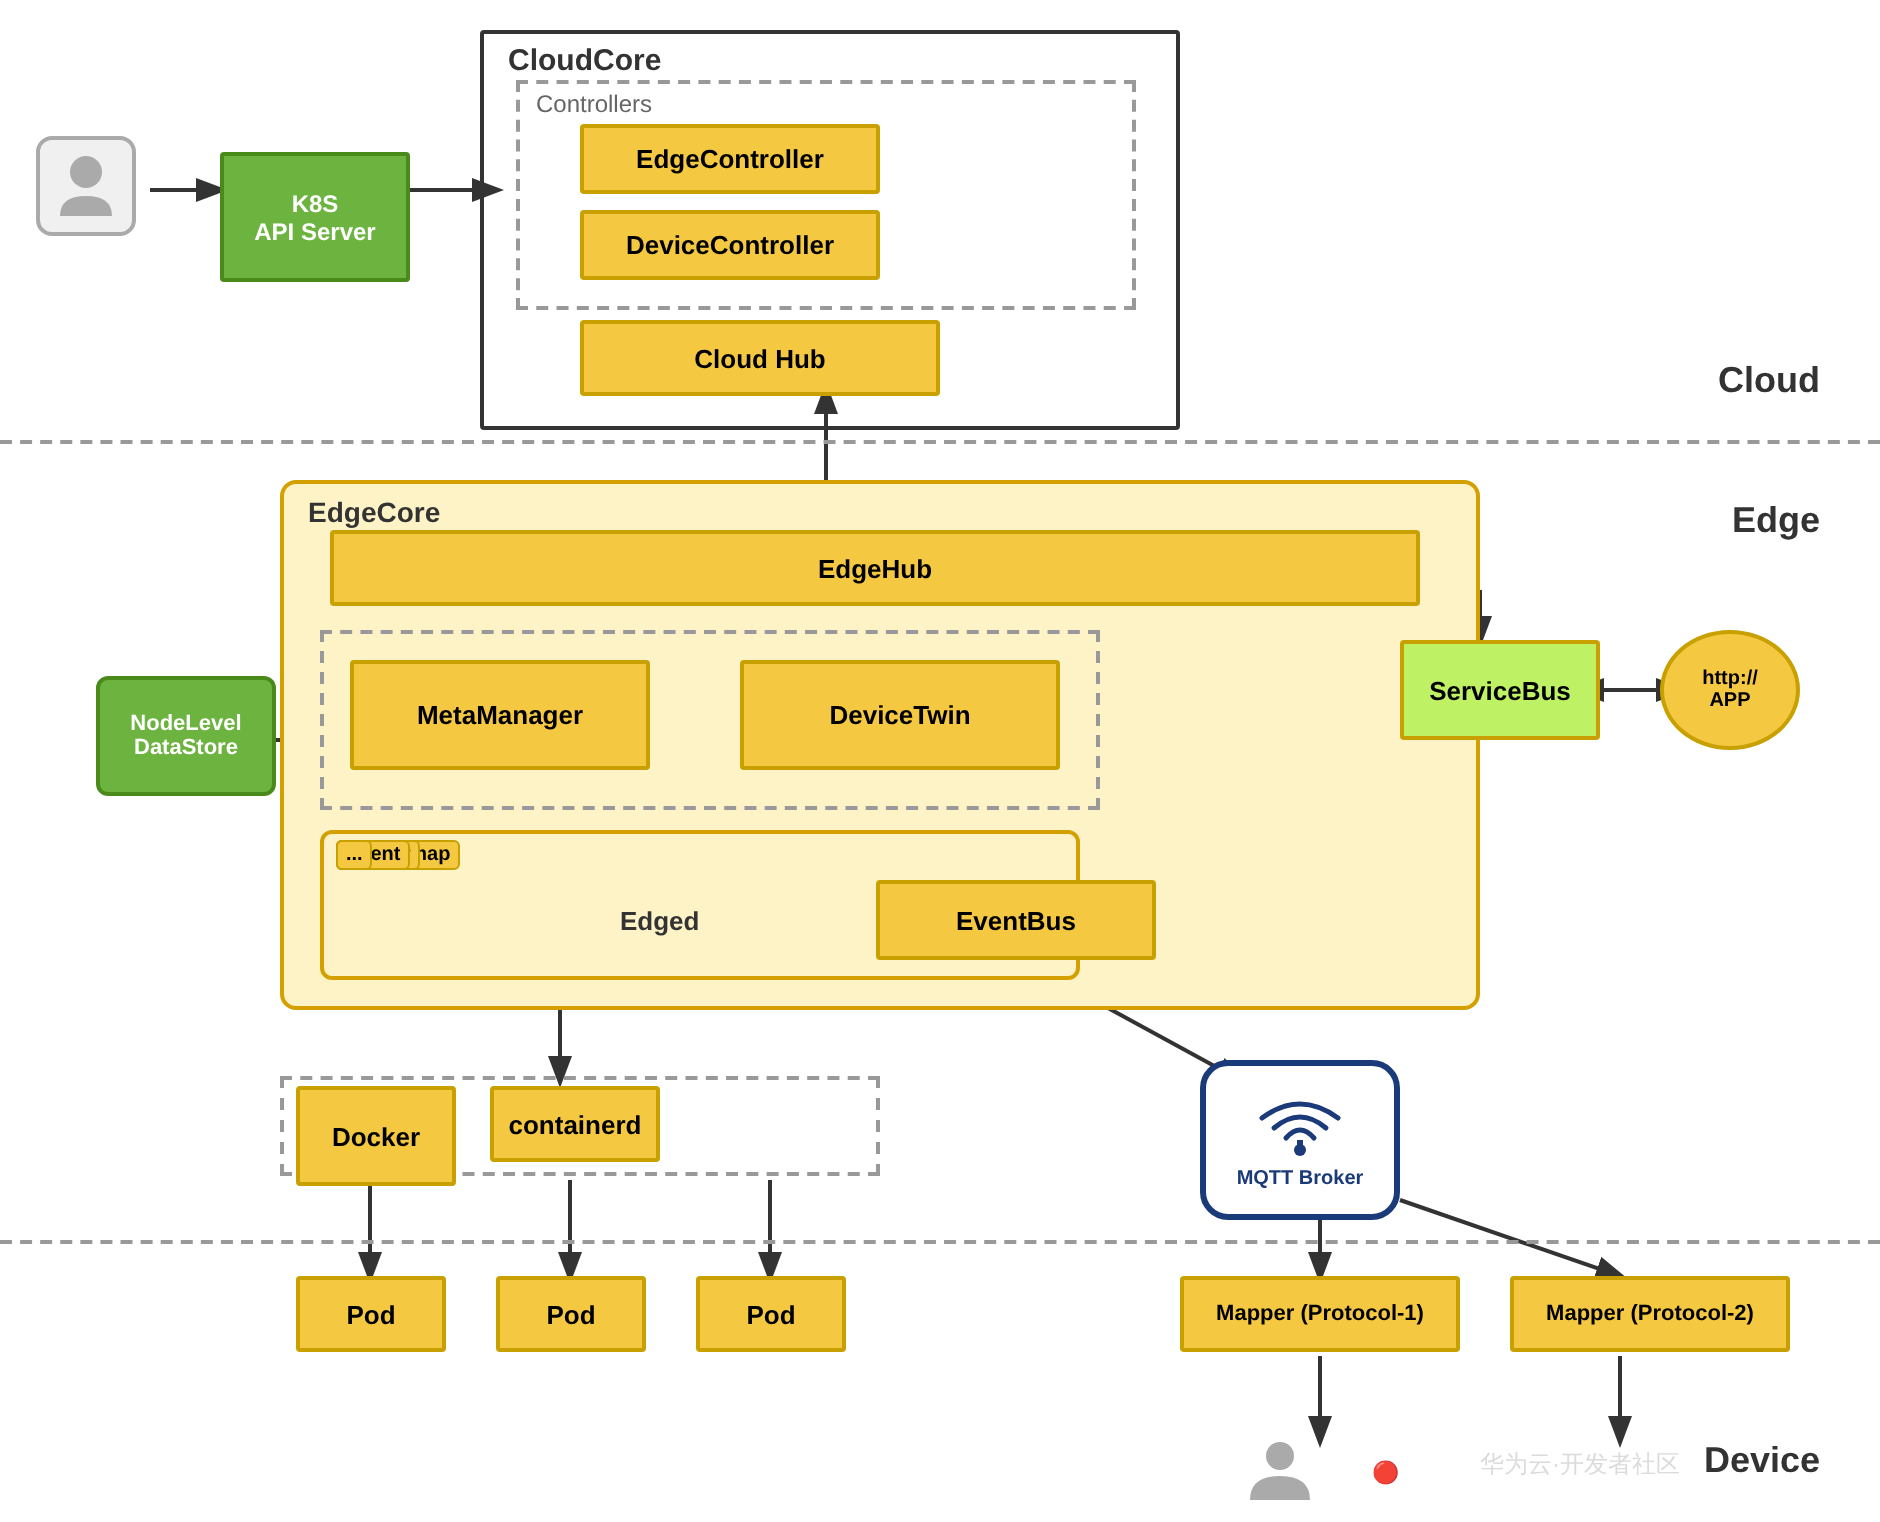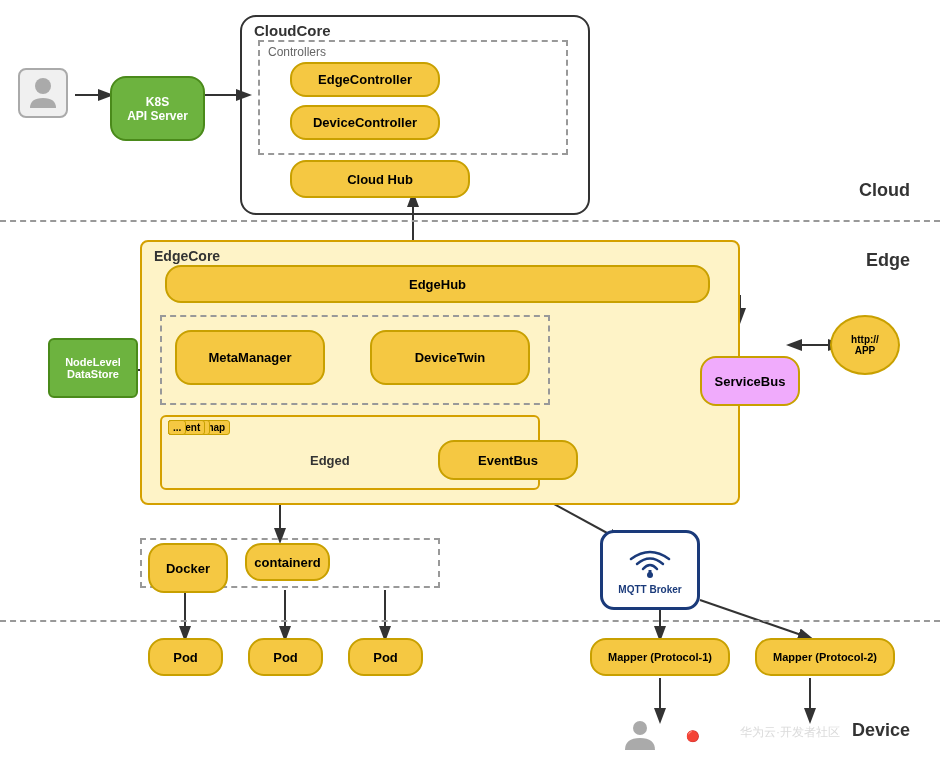--- a/index.html
+++ b/index.html
@@ -28,21 +28,21 @@
     
     .divider {
       position: absolute;
       border-top: 2px dashed #999;
       width: 100%;
     }
 
     
     .box {
       position: absolute;
-      border-radius: 16px;
+      border-radius: 2px;
       display: flex;
       align-items: center;
       justify-content: center;
       text-align: center;
       font-size: 13px;
       font-weight: bold;
     }
 
     .box-cloud-core {
       border: 2px solid #333;
@@ -61,23 +61,22 @@
       margin-top: 16px;
     }
 
     .box-nodelevel {
       background: #6db33f;
       border: 2px solid #4a8a1a;
       color: #fff;
     }
 
     .box-servicebus {
-      background: #f0abfc;
+      background: #bef264;
       border: 2px solid #c8a000;
-      margin-top: 36px;
     }
 
     .box-http-app {
       background: #f5c842;
       border: 2px solid #c8a000;
       border-radius: 50%;
       font-size: 11px;
     }
 
     .box-dashed-container {

